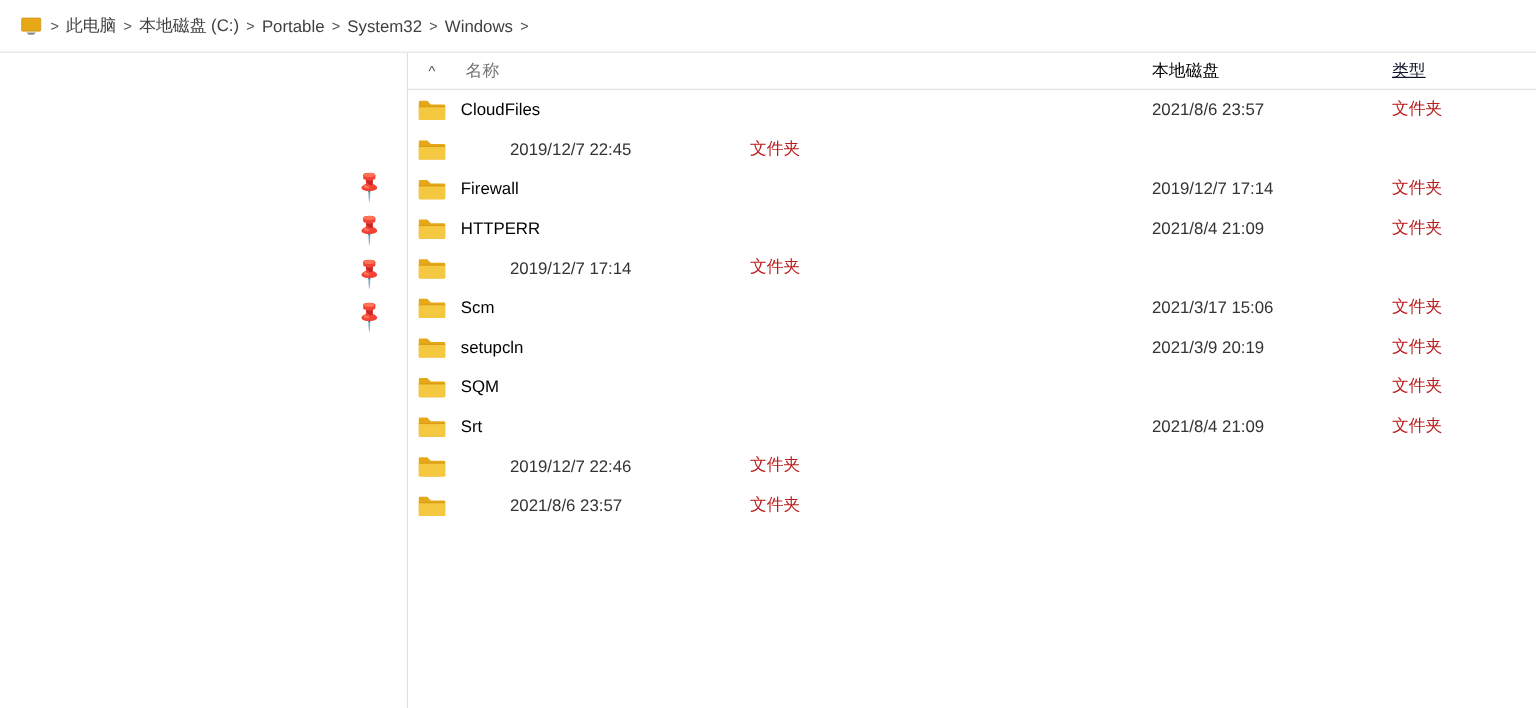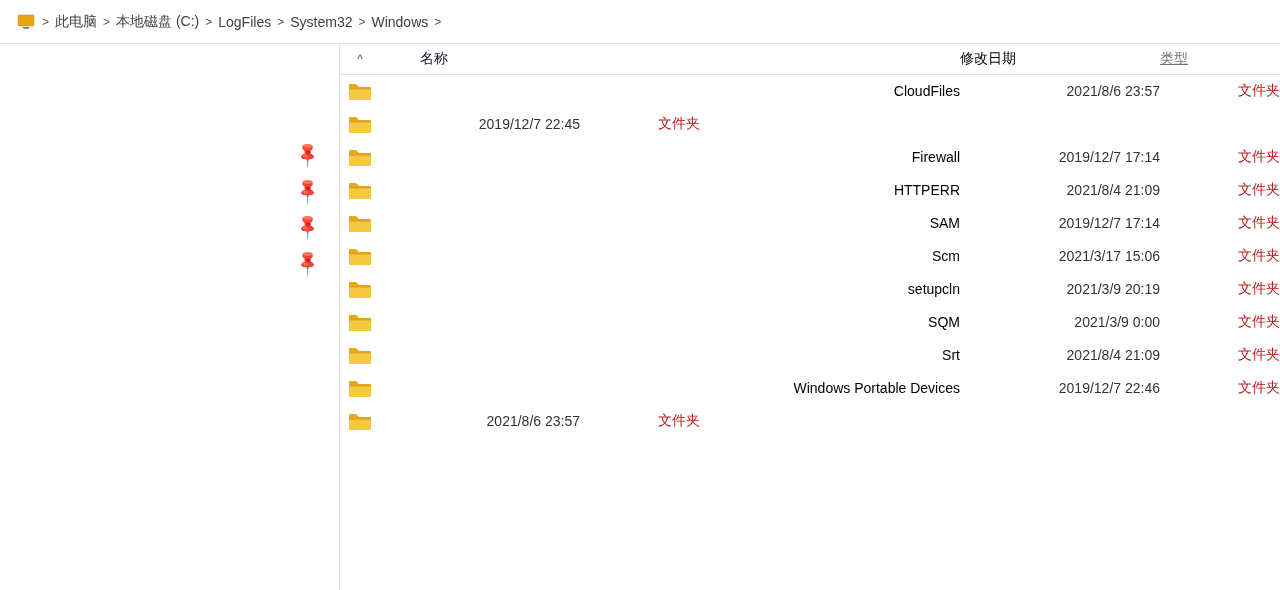--- a/index.html
+++ b/index.html
@@ -88,60 +88,59 @@
       text-align: center;
       width: 40px;
       font-size: 12px;
       color: #555;
     }
 
     .col-name {
       flex: 1;
       padding-left: 8px;
       font-weight: normal;
-      color: #0f172a;
-      margin-left: 32px;
+      color: #737373;
     }
 
     .col-date {
       width: 200px;
       color: #000;
     }
 
     .col-type {
       width: 120px;
-      color: #737373;
+      color: #0f172a;
       text-decoration: underline;
       cursor: pointer;
     }
 
     .file-row {
       display: flex;
       align-items: center;
       padding: 6px 0;
       cursor: pointer;
       border-bottom: 1px solid transparent;
-      text-align: right;
     }
 
     .file-icon-cell {
       width: 40px;
       display: flex;
       align-items: center;
       justify-content: center;
     }
 
     .file-name {
       flex: 1;
       padding-left: 4px;
     }
 
     .file-date {
       width: 200px;
       color: #333;
+      margin-left: 45px;
     }
 
     .file-type {
       width: 120px;
       color: #b91c1c;
     }
   </style>
 </head>
 <body>
 
@@ -154,21 +153,21 @@
     </svg>
   </span>
 
   <span class="breadcrumb-separator">&gt;</span>
   <span class="breadcrumb-item">此电脑</span>
 
   <span class="breadcrumb-separator">&gt;</span>
   <span class="breadcrumb-item">本地磁盘 (C:)</span>
 
   <span class="breadcrumb-separator">&gt;</span>
-  <span class="breadcrumb-item">LogFiles</span>
+  <span class="breadcrumb-item">Portable</span>
 
   <span class="breadcrumb-separator">&gt;</span>
   <span class="breadcrumb-item">System32</span>
 
   <span class="breadcrumb-separator">&gt;</span>
   <span class="breadcrumb-item">Windows</span>
 
   <span class="breadcrumb-separator">&gt;</span>
 </div>
 
@@ -179,21 +178,21 @@
     <span class="pin-icon">📌</span>
     <span class="pin-icon">📌</span>
     <span class="pin-icon">📌</span>
   </div>
 
   <div class="content-area">
 
     <div class="column-header">
       <div class="sort-arrow">^</div>
       <div class="col-name">名称</div>
-      <div class="col-date">修改日期</div>
+      <div class="col-date">本地磁盘</div>
       <div class="col-type">类型</div>
     </div>
 
     <div id="file-rows">
         <div class="file-row">
       <div class="file-icon-cell">
         <svg width="24" height="20" viewBox="0 0 24 20">
           <path d="M1,5 L1,18 Q1,19 2,19 L22,19 Q23,19 23,18 L23,7 Q23,6 22,6 L11,6 L9,4 Q8.5,3 7.5,3 L2,3 Q1,3 1,4 Z" fill="#E6A817"></path>
           <path d="M1,8 L23,8 L23,18 Q23,19 22,19 L2,19 Q1,19 1,18 Z" fill="#F5C842"></path>
           <path d="M1,8 L23,8" stroke="#C8860A" stroke-width="0.5" fill="none"></path>
@@ -239,21 +238,20 @@
       <div class="file-type">文件夹</div>
     </div>
         <div class="file-row">
       <div class="file-icon-cell">
         <svg width="24" height="20" viewBox="0 0 24 20">
           <path d="M1,5 L1,18 Q1,19 2,19 L22,19 Q23,19 23,18 L23,7 Q23,6 22,6 L11,6 L9,4 Q8.5,3 7.5,3 L2,3 Q1,3 1,4 Z" fill="#E6A817"></path>
           <path d="M1,8 L23,8 L23,18 Q23,19 22,19 L2,19 Q1,19 1,18 Z" fill="#F5C842"></path>
           <path d="M1,8 L23,8" stroke="#C8860A" stroke-width="0.5" fill="none"></path>
         </svg>
       </div>
-      <div class="file-name">SAM</div>
       <div class="file-date">2019/12/7 17:14</div>
       <div class="file-type">文件夹</div>
     </div>
         <div class="file-row">
       <div class="file-icon-cell">
         <svg width="24" height="20" viewBox="0 0 24 20">
           <path d="M1,5 L1,18 Q1,19 2,19 L22,19 Q23,19 23,18 L23,7 Q23,6 22,6 L11,6 L9,4 Q8.5,3 7.5,3 L2,3 Q1,3 1,4 Z" fill="#E6A817"></path>
           <path d="M1,8 L23,8 L23,18 Q23,19 22,19 L2,19 Q1,19 1,18 Z" fill="#F5C842"></path>
           <path d="M1,8 L23,8" stroke="#C8860A" stroke-width="0.5" fill="none"></path>
         </svg>
@@ -276,21 +274,20 @@
     </div>
         <div class="file-row">
       <div class="file-icon-cell">
         <svg width="24" height="20" viewBox="0 0 24 20">
           <path d="M1,5 L1,18 Q1,19 2,19 L22,19 Q23,19 23,18 L23,7 Q23,6 22,6 L11,6 L9,4 Q8.5,3 7.5,3 L2,3 Q1,3 1,4 Z" fill="#E6A817"></path>
           <path d="M1,8 L23,8 L23,18 Q23,19 22,19 L2,19 Q1,19 1,18 Z" fill="#F5C842"></path>
           <path d="M1,8 L23,8" stroke="#C8860A" stroke-width="0.5" fill="none"></path>
         </svg>
       </div>
       <div class="file-name">SQM</div>
-      <div class="file-date">2021/3/9 0:00</div>
       <div class="file-type">文件夹</div>
     </div>
         <div class="file-row">
       <div class="file-icon-cell">
         <svg width="24" height="20" viewBox="0 0 24 20">
           <path d="M1,5 L1,18 Q1,19 2,19 L22,19 Q23,19 23,18 L23,7 Q23,6 22,6 L11,6 L9,4 Q8.5,3 7.5,3 L2,3 Q1,3 1,4 Z" fill="#E6A817"></path>
           <path d="M1,8 L23,8 L23,18 Q23,19 22,19 L2,19 Q1,19 1,18 Z" fill="#F5C842"></path>
           <path d="M1,8 L23,8" stroke="#C8860A" stroke-width="0.5" fill="none"></path>
         </svg>
       </div>
@@ -299,21 +296,20 @@
       <div class="file-type">文件夹</div>
     </div>
         <div class="file-row">
       <div class="file-icon-cell">
         <svg width="24" height="20" viewBox="0 0 24 20">
           <path d="M1,5 L1,18 Q1,19 2,19 L22,19 Q23,19 23,18 L23,7 Q23,6 22,6 L11,6 L9,4 Q8.5,3 7.5,3 L2,3 Q1,3 1,4 Z" fill="#E6A817"></path>
           <path d="M1,8 L23,8 L23,18 Q23,19 22,19 L2,19 Q1,19 1,18 Z" fill="#F5C842"></path>
           <path d="M1,8 L23,8" stroke="#C8860A" stroke-width="0.5" fill="none"></path>
         </svg>
       </div>
-      <div class="file-name">Windows Portable Devices</div>
       <div class="file-date">2019/12/7 22:46</div>
       <div class="file-type">文件夹</div>
     </div>
         <div class="file-row">
       <div class="file-icon-cell">
         <svg width="24" height="20" viewBox="0 0 24 20">
           <path d="M1,5 L1,18 Q1,19 2,19 L22,19 Q23,19 23,18 L23,7 Q23,6 22,6 L11,6 L9,4 Q8.5,3 7.5,3 L2,3 Q1,3 1,4 Z" fill="#E6A817"></path>
           <path d="M1,8 L23,8 L23,18 Q23,19 22,19 L2,19 Q1,19 1,18 Z" fill="#F5C842"></path>
           <path d="M1,8 L23,8" stroke="#C8860A" stroke-width="0.5" fill="none"></path>
         </svg>

